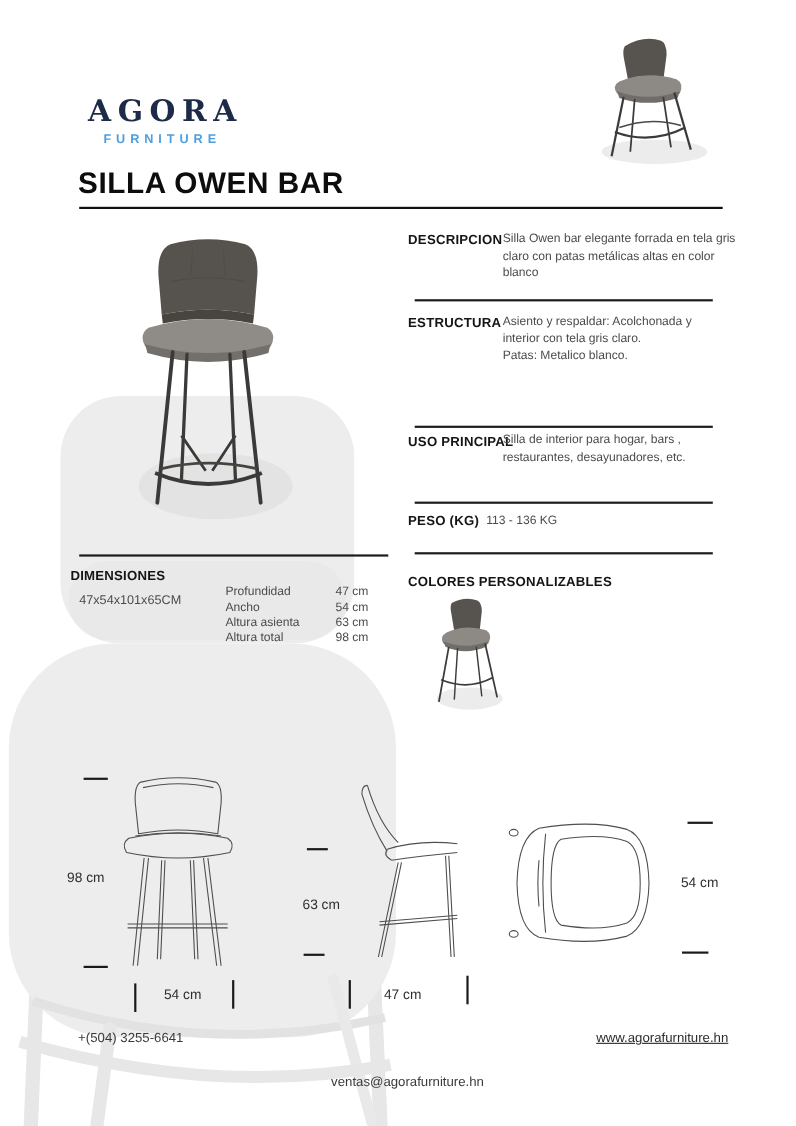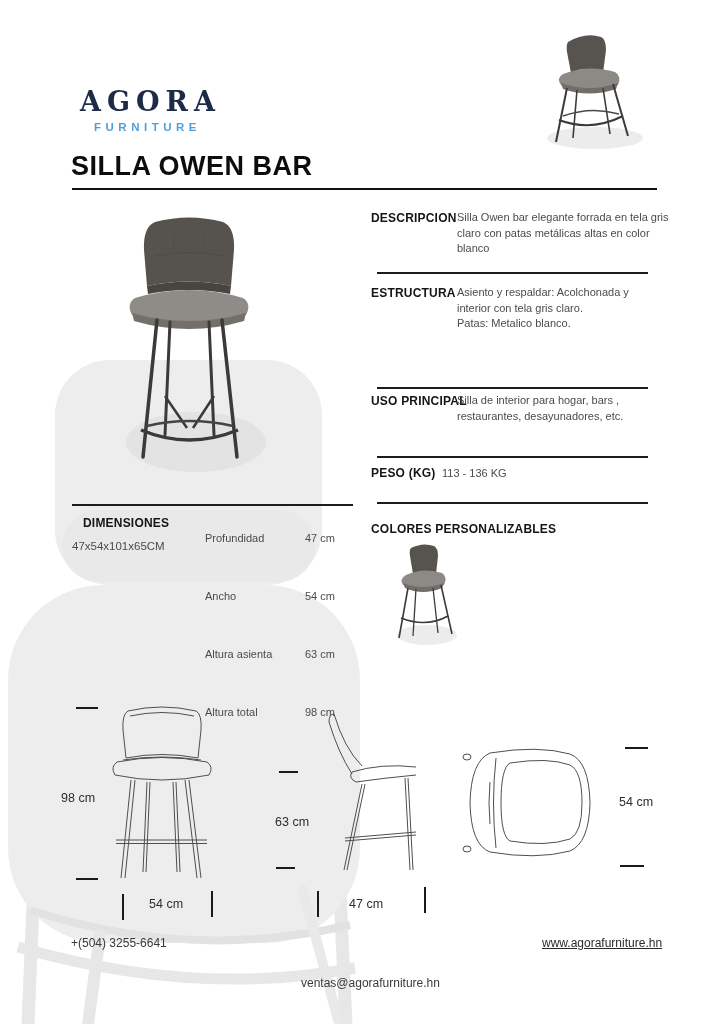--- a/index.html
+++ b/index.html
@@ -13,21 +13,21 @@
     letter-spacing:6px;color:#1d2b47;}
   .logo-sub{font-size:11.5px;font-weight:bold;letter-spacing:4.5px;color:#4f9fdd;}
   
   .page-title{font-size:27px;font-weight:800;color:#0d0d0d;letter-spacing:.5px;}
   .rule{background:#111;height:2px;}
   .divider{background:#1c1c1c;height:1.5px;}
   
   .sec-label{font-size:12px;font-weight:bold;color:#151515;letter-spacing:.2px;}
   .sec-body{font-size:11px;color:#4b4b4b;line-height:15.5px;white-space:pre-line;}
   .dim-summary{font-size:11.5px;color:#4b4b4b;}
-  .spec-table{display:flex;flex-direction:column;font-size:11px;color:#4b4b4b;line-height:14px;gap:44px;}
+  .spec-table{display:flex;flex-direction:column;font-size:11px;color:#4b4b4b;line-height:14px;}
   .spec-row{display:flex;}
   .spec-name{width:100px;}
   .spec-value{width:40px;}
   
   .measure{font-size:12.5px;color:#2e2e2e;}
   .tick-h{background:#1a1a1a;height:2px;}
   .tick-v{background:#1a1a1a;width:1.5px;}
   
   .footer-text{font-size:12px;color:#3a3a3a;}
   .link{text-decoration:underline;color:#2b2b2b;}
@@ -119,21 +119,21 @@
     <path d="M16,37 Q34,29 52,35 Q58,39 54,47 Q33,54 13,47 Q9,41 16,37 Z" fill="#8d8a85"></path>
     <path d="M13,45 Q33,53 54,45 L52,50 Q33,58 15,50 Z" fill="#716e69"></path>
     <path d="M18,50 L9,100" stroke="#3c3b39" stroke-width="1.6" fill="none"></path>
     <path d="M51,47 L62,96" stroke="#3c3b39" stroke-width="1.6" fill="none"></path>
     <path d="M26,51 L23,98" stroke="#3c3b39" stroke-width="1.3" fill="none"></path>
     <path d="M43,50 L48,95" stroke="#3c3b39" stroke-width="1.3" fill="none"></path>
     <path d="M11,80 Q36,90 58,78" stroke="#3c3b39" stroke-width="1.6" fill="none"></path>
   </svg>
 
   <div class="abs divider" style="left:72px;top:504px;width:281px;z-index:2;"></div>
-  <div class="abs sec-label" style="left:83px;top:516px;z-index:2;">DIMENSIONES</div>
+  <div class="abs sec-label" style="left:64px;top:516px;z-index:2;">DIMENSIONES</div>
   <div class="abs dim-summary" style="left:72px;top:540px;z-index:2;">47x54x101x65CM</div>
 
   <div class="abs spec-table" style="left:205px;top:531px;z-index:2;">
     <div class="spec-row">
       <span class="spec-name">Profundidad</span>
       <span class="spec-value">47 cm</span>
     </div>
     <div class="spec-row">
       <span class="spec-name">Ancho</span>
       <span class="spec-value">54 cm</span>

